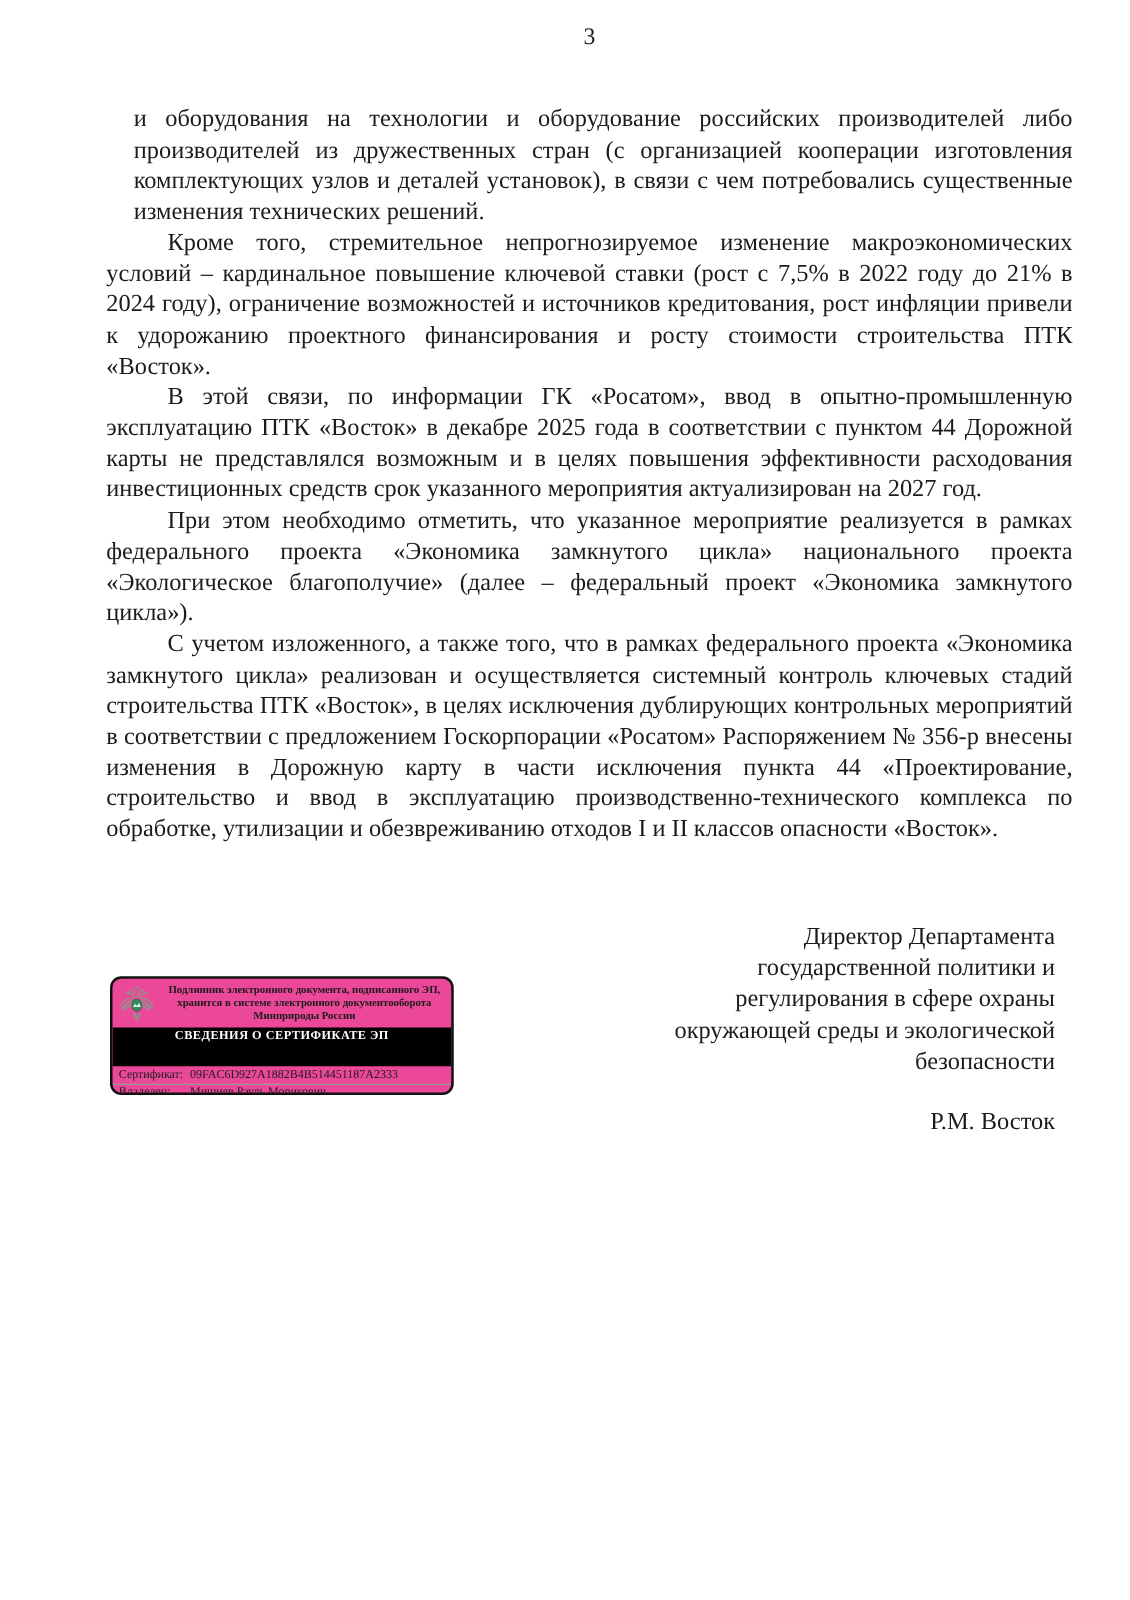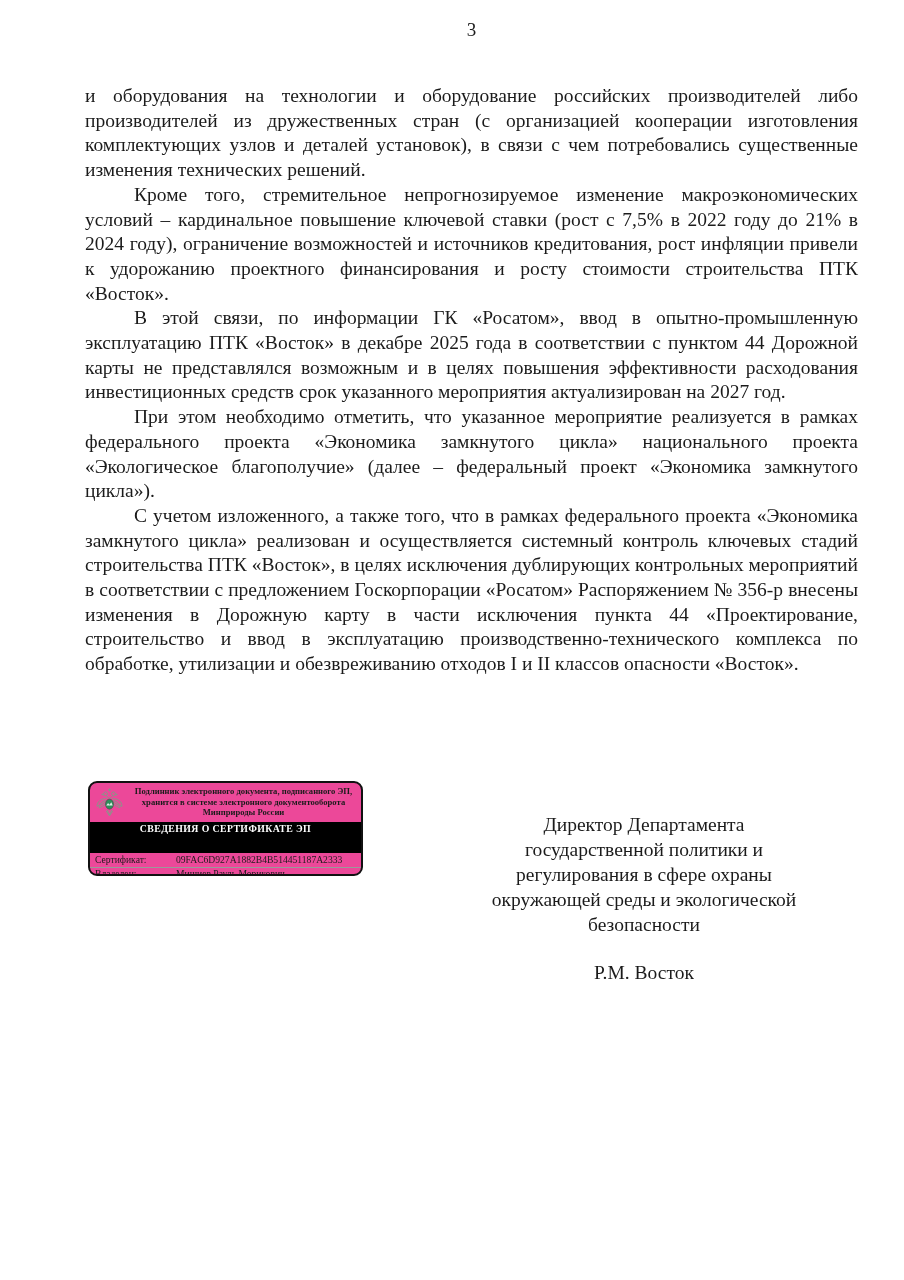--- a/index.html
+++ b/index.html
@@ -33,20 +33,21 @@
     font-size: 19.5px;
     line-height: 24.7px;
     text-align: justify;
   }
   .doc-body p {
     margin: 0;
     text-indent: 49px;
   }
   .doc-body p.no-indent {
     text-indent: 0;
+    margin-left: 22px;
   }
   
   .stamp {
     position: absolute;
     left: 88px;
     top: 781px;
     width: 275px;
     height: 95px;
     border: 2px solid #111;
     border-radius: 9px;
@@ -83,42 +84,41 @@
     font-weight: bold;
     text-align: center;
     letter-spacing: 0.4px;
   }
   .stamp-row {
     display: flex;
     font-size: 9.6px;
     line-height: 12.5px;
     padding: 0.5px 4px 0.5px 5px;
     border-bottom: 1px solid #9a9a9a;
-    gap: 24px;
   }
   .stamp-row .lbl {
     width: 57px;
     flex: 0 0 auto;
   }
   .stamp-row .val {
     flex: 1;
   }
   .stamp-validity {
     font-size: 9.6px;
     line-height: 13px;
     padding: 1px 4px 0 5px;
     margin-left: 40px;
   }
   
   .signature {
     position: absolute;
-    top: 812px;
+    top: 737px;
     right: 60px;
     width: 400px;
-    text-align: center;
+    text-align: right;
     font-size: 19.5px;
     line-height: 25px;
   }
   .sig-position {
     white-space: pre-line;
   }
   .sig-name {
     margin-top: 23px;
   }
 </style>

